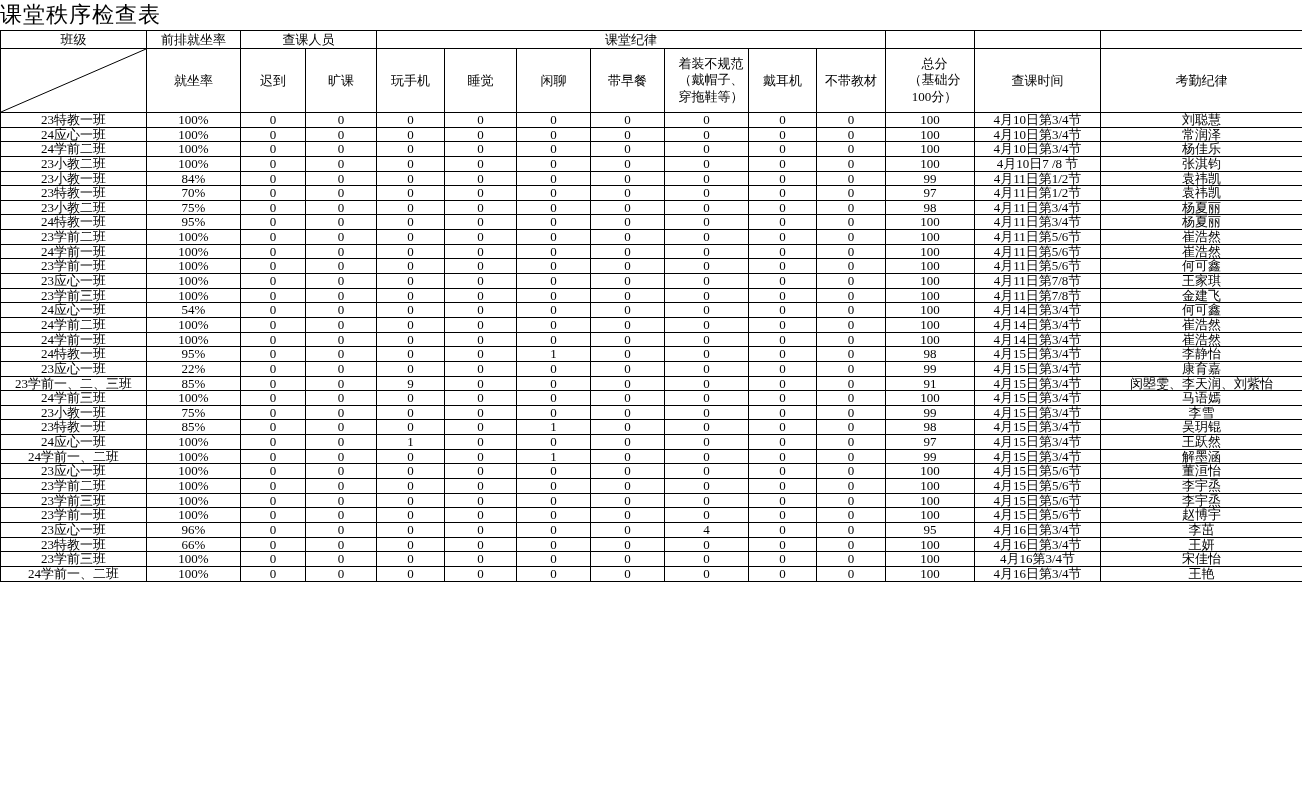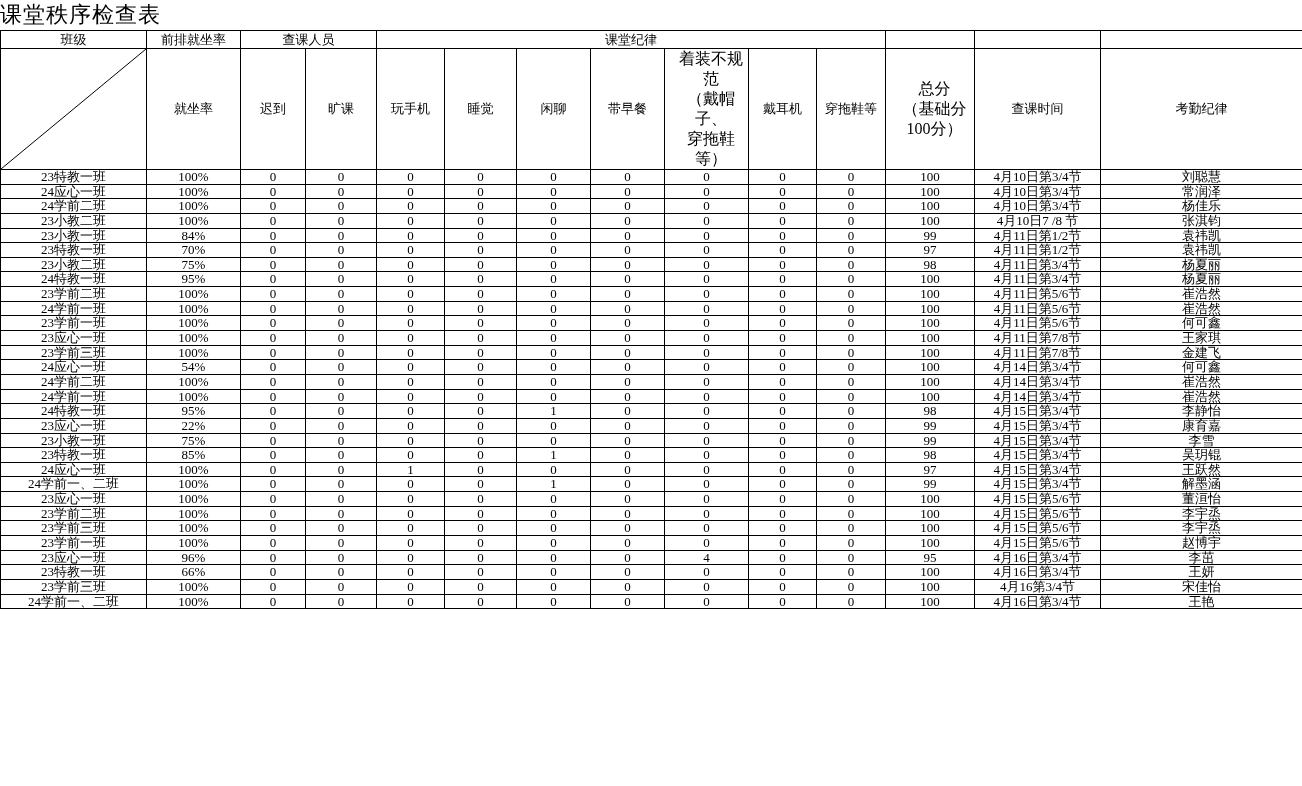--- a/index.html
+++ b/index.html
@@ -16,21 +16,21 @@
     border-collapse:collapse;table-layout:fixed;width:1302px;
   }
   th,td{
     border:1px solid #000;padding:0;text-align:center;vertical-align:middle;
     font-size:13px;font-weight:normal;line-height:1.05;
     overflow:hidden;white-space:nowrap;
   }
   thead tr.group-row{height:18px;}
   thead tr.leaf-row{height:64px;}
   tbody tr{height:14px;}
-  .th-multiline{white-space:pre-line;font-size:16px;line-height:1.25;padding-left:9px;}
+  .th-multiline{white-space:pre-line;font-size:13px;line-height:1.25;padding-left:9px;}
   .diag-cell{position:relative;padding:0;}
   .diag-cell svg{position:absolute;left:0;top:0;width:100%;height:100%;display:block;}
 </style>
 </head>
 <body>
 
 <div class="sheet">
   <div class="title">课堂秩序检查表</div>
 
   <table>
@@ -68,21 +68,21 @@
         <th>迟到</th>
         <th>旷课</th>
         <th>玩手机</th>
         <th>睡觉</th>
         <th>闲聊</th>
         <th>带早餐</th>
         <th class="th-multiline">着装不规范
 （戴帽子、
 穿拖鞋等）</th>
         <th>戴耳机</th>
-        <th>穿拖鞋等</th>
+        <th>不带教材</th>
         <th class="th-multiline">总分
 （基础分
 100分）</th>
         <th>查课时间</th>
         <th>考勤纪律</th>
       </tr>
     </thead>
     <tbody>
         <tr>
           <td>23特教一班</td>
@@ -366,20 +366,52 @@
           <td>0</td>
           <td>0</td>
           <td>0</td>
           <td>0</td>
           <td>0</td>
           <td>99</td>
           <td>4月15日第3/4节</td>
           <td>康育嘉</td>
         </tr>
         <tr>
+          <td>23学前一、二、三班</td>
+          <td>85%</td>
+          <td>0</td>
+          <td>0</td>
+          <td>9</td>
+          <td>0</td>
+          <td>0</td>
+          <td>0</td>
+          <td>0</td>
+          <td>0</td>
+          <td>0</td>
+          <td>91</td>
+          <td>4月15日第3/4节</td>
+          <td>闵曌雯、李天润、刘紫怡</td>
+        </tr>
+        <tr>
+          <td>24学前三班</td>
+          <td>100%</td>
+          <td>0</td>
+          <td>0</td>
+          <td>0</td>
+          <td>0</td>
+          <td>0</td>
+          <td>0</td>
+          <td>0</td>
+          <td>0</td>
+          <td>0</td>
+          <td>100</td>
+          <td>4月15日第3/4节</td>
+          <td>马语嫣</td>
+        </tr>
+        <tr>
           <td>23小教一班</td>
           <td>75%</td>
           <td>0</td>
           <td>0</td>
           <td>0</td>
           <td>0</td>
           <td>0</td>
           <td>0</td>
           <td>0</td>
           <td>0</td>

